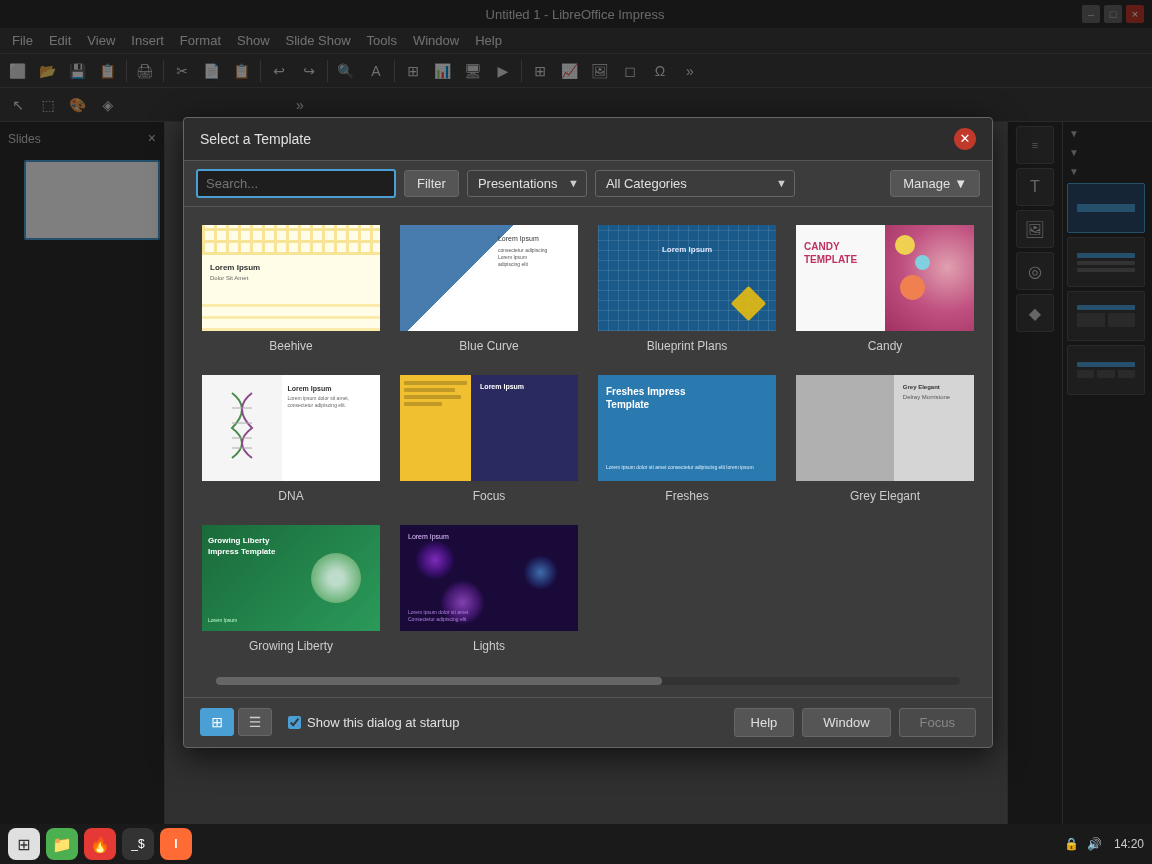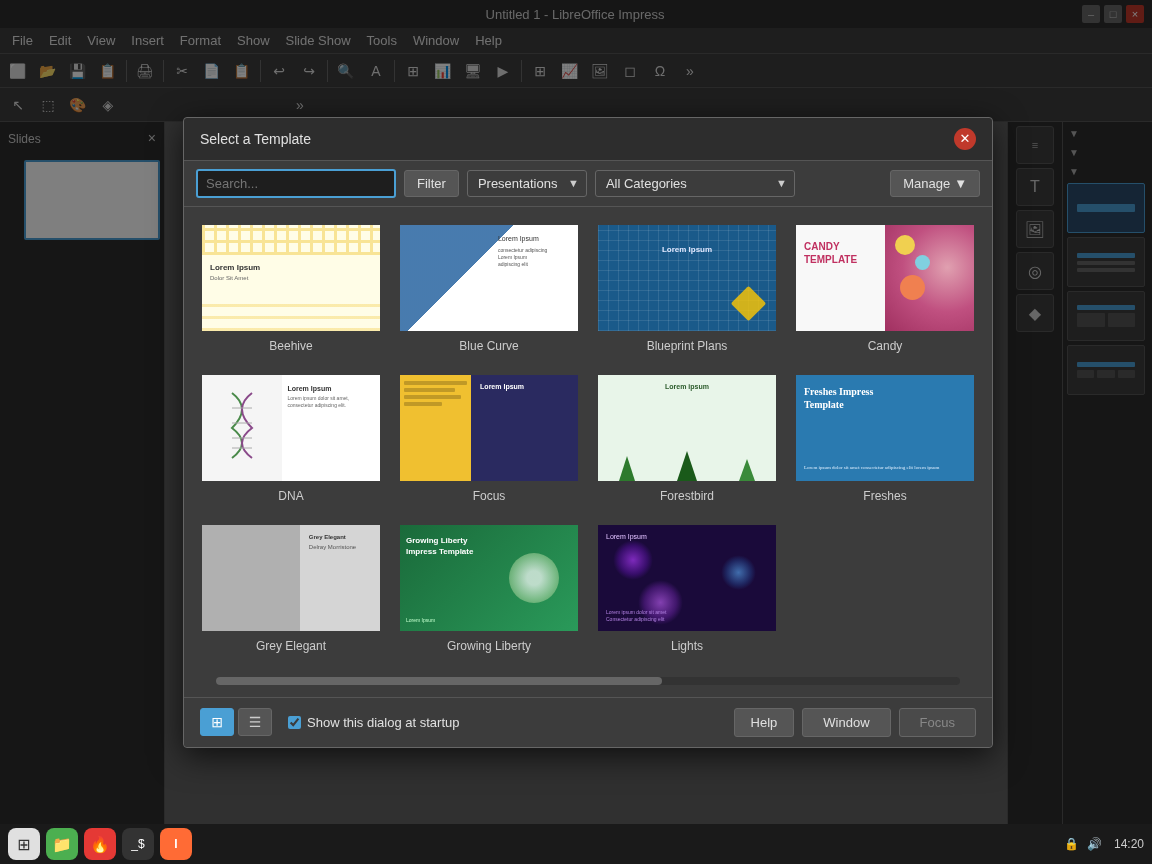--- a/index.html
+++ b/index.html
@@ -785,38 +785,24 @@
                 <div style="width:80%;height:4px;background:rgba(0,0,0,0.2);border-radius:1px;"></div>
                 <div style="width:90%;height:4px;background:rgba(0,0,0,0.2);border-radius:1px;"></div>
                 <div style="width:60%;height:4px;background:rgba(0,0,0,0.2);border-radius:1px;"></div>
               </div>
               <div style="position:absolute;right:5px;top:8px;left:45%;font-size:7px;color:#fff;font-weight:bold;">Lorem Ipsum</div>
             </div>
           </div>
           <div class="template-name">Focus</div>
         </div>
 
-        <div class="template-item">
-          <div class="template-preview">
-            <div class="preview-inner" style="background:#e8f5e9;">
-              <div style="position:absolute;top:8px;left:50%;transform:translateX(-50%);font-size:7px;color:#2a5a2a;font-weight:bold;">Lorem ipsum</div>
-
-              <div style="position:absolute;bottom:0;left:0;right:0;height:35px;display:flex;align-items:flex-end;justify-content:space-around;">
-                <div style="width:0;height:0;border-left:8px solid transparent;border-right:8px solid transparent;border-bottom:25px solid #2d7a2d;"></div>
-                <div style="width:0;height:0;border-left:10px solid transparent;border-right:10px solid transparent;border-bottom:30px solid #1a5a1a;"></div>
-                <div style="width:0;height:0;border-left:8px solid transparent;border-right:8px solid transparent;border-bottom:22px solid #3a8a3a;"></div>
-              </div>
-            </div>
-          </div>
-          <div class="template-name">Forestbird</div>
-        </div>
-
-        <div class="template-item">
-          <div class="template-preview">
-            <div class="preview-inner" style="background:#2a7ab0;font-family:Liberation Serif, serif;">
+
+        <div class="template-item">
+          <div class="template-preview">
+            <div class="preview-inner" style="background:#2a7ab0;">
               <div style="position:absolute;top:10px;left:8px;right:8px;font-size:10px;color:#fff;font-weight:bold;line-height:1.3;">Freshes Impress<br>Template</div>
               <div style="position:absolute;bottom:10px;left:8px;right:8px;font-size:5px;color:#ddeeff;line-height:1.4;">Lorem ipsum dolor sit amet consectetur adipiscing elit lorem ipsum</div>
             </div>
           </div>
           <div class="template-name">Freshes</div>
         </div>
 
         <div class="template-item">
           <div class="template-preview">
             <div class="preview-inner" style="background:#d5d5d5;">

